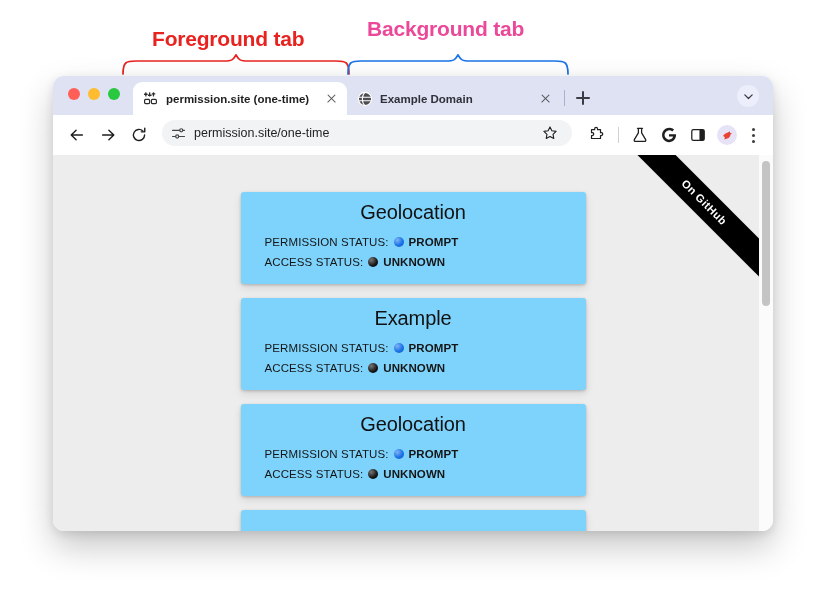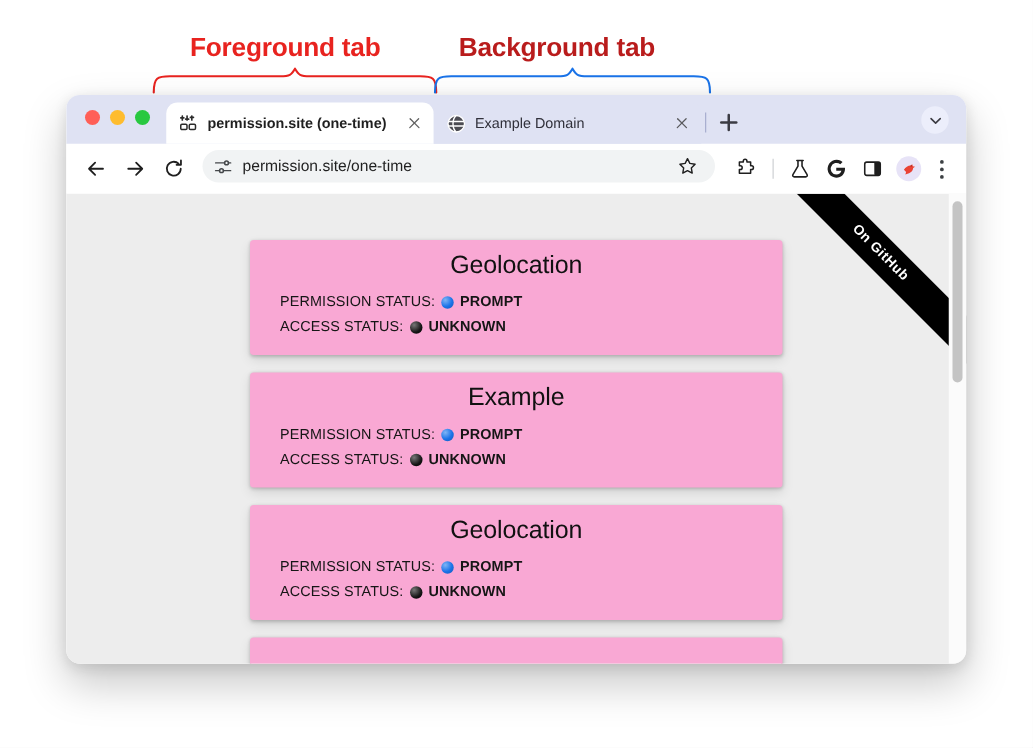--- a/index.html
+++ b/index.html
@@ -10,21 +10,21 @@
     overflow: hidden;
   }
   #stage { position: relative; width: 826px; height: 598px; background:#fff;padding-left:32px; }
 
   
   .annot-label {
     position: absolute; font-weight: bold; font-size: 21px;
     letter-spacing: -0.2px; white-space: nowrap;
   }
   #annot-fg-label { left: 152px; top: 27px; color: #e8231f; }
-  #annot-bg-label { left: 367px; top: 27px; color: #b91c1c; }
+  #annot-bg-label { left: 367px; top: 17px; color: #ec4899; }
   .brace { position: absolute; }
 
   
   #browser-window {
     position: absolute; left: 53px; top: 76px;
     width: 720px; height: 455px;
     border-radius: 11px 11px 11px 11px;
     background: #ffffff;
     box-shadow: 0 16px 34px rgba(0,0,0,0.22), 0 3px 10px rgba(0,0,0,0.10);
     overflow: hidden;
@@ -45,21 +45,21 @@
   .tl.green { background: #28c840; }
 
   #tabs { position: absolute; left: 80px; bottom: 0; display: flex; align-items: flex-end; }
   .tab {
     position: relative; height: 33px; width: 214px;
     display: flex; align-items: center; gap: 7px;
     padding: 0 8px 0 10px; box-sizing: border-box;
     border-radius: 9px 9px 0 0; font-size: 11.5px; color: #1f1f1f;
   }
   .tab.active { background: #ffffff; font-weight: bold; align-items: center; }
-  .tab.inactive { background: #dfe2f3; color: #30303a; font-weight: normal; justify-content: space-between;}
+  .tab.inactive { background: #dfe2f3; color: #30303a; font-weight: bold; justify-content: space-between;}
   .tab-title { flex: 1; overflow: hidden; text-overflow: ellipsis; white-space: nowrap; }
   .tab-close {
     width: 16px; height: 16px; flex: none; position: relative;
     opacity: 0.82;
   }
   .tab-close::before, .tab-close::after {
     content: ""; position: absolute; left: 2.5px; top: 7.3px;
     width: 11px; height: 1.4px; background: #3c3c3c; border-radius: 1px;
   }
   .tab-close::before { transform: rotate(45deg); }
@@ -115,21 +115,21 @@
     position: absolute; background: #000; color: #fff;
     font-size: 11px; font-weight: bold; letter-spacing: 0.4px;
     width: 230px; text-align: center; line-height: 27px; height: 27px;
     transform: rotate(45deg); left: -36px; top: 34px;
   }
   #cards {
     position: absolute; left: 0; top: 0; width: 100%;
     padding-top: 37px; box-sizing: border-box;
   }
   .perm-card {
-    width: 426px; margin: 0 auto 14px auto; background: #f9a8d4;
+    width: 345px; margin: 0 auto 14px auto; background: #7dd3fc;
     border-radius: 3px; box-shadow: 0 1px 3px rgba(0,0,0,0.20), 0 4px 9px rgba(0,0,0,0.10);
     padding: 9px 12px 12px 12px; box-sizing: border-box;
   }
   .perm-title {
     text-align: center; font-size: 20px; color: #111; margin: 0 0 8px 0;
     font-weight: normal; letter-spacing: -0.1px;
   }
   .perm-row {
     font-size: 11.5px; font-weight: bold; color: #161616;
     letter-spacing: 0.1px; line-height: 20px; display: flex; align-items: center; margin-left: 12px;

